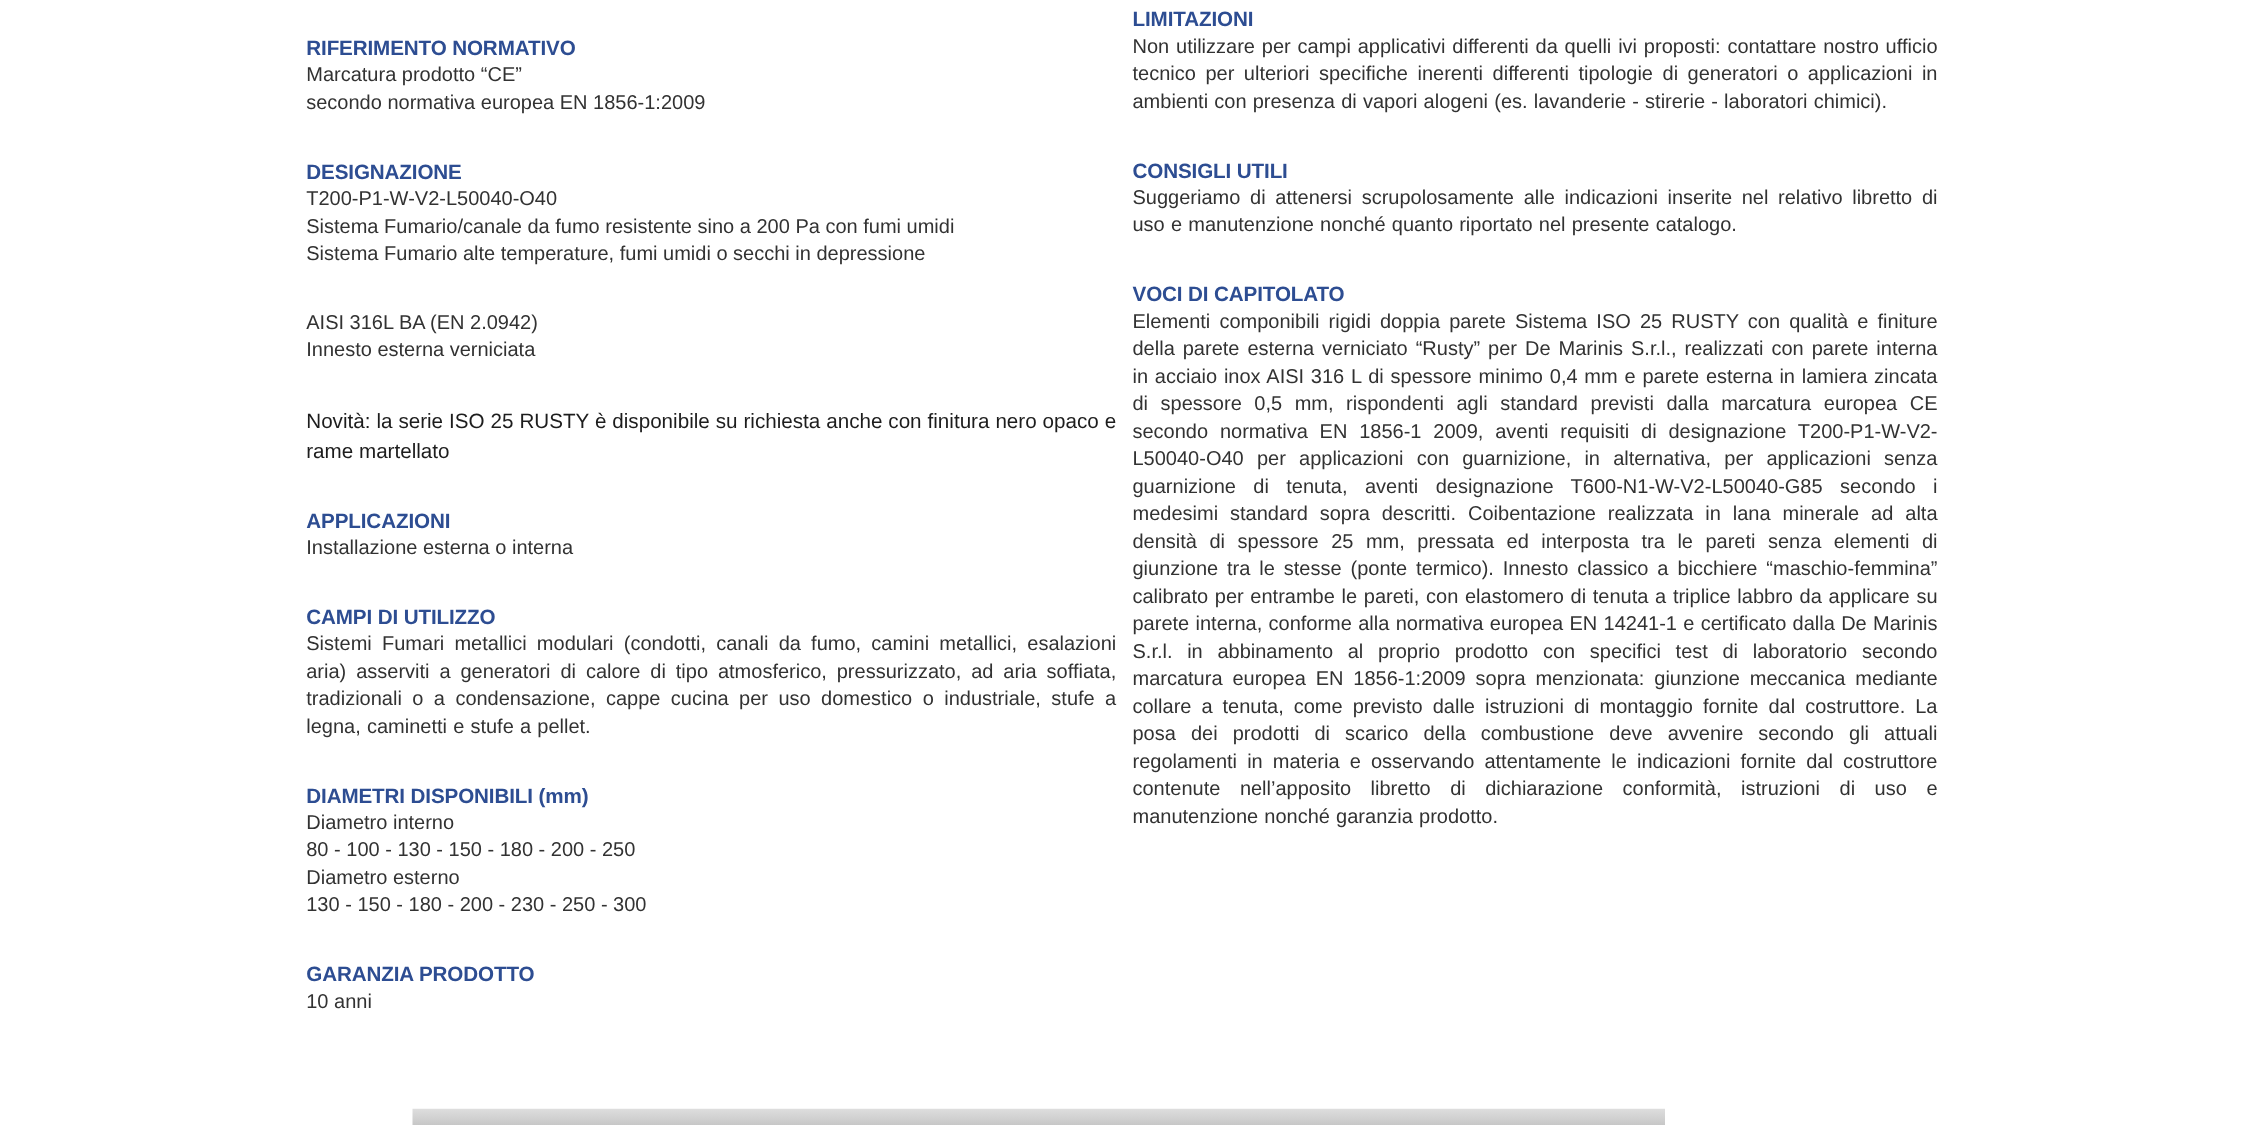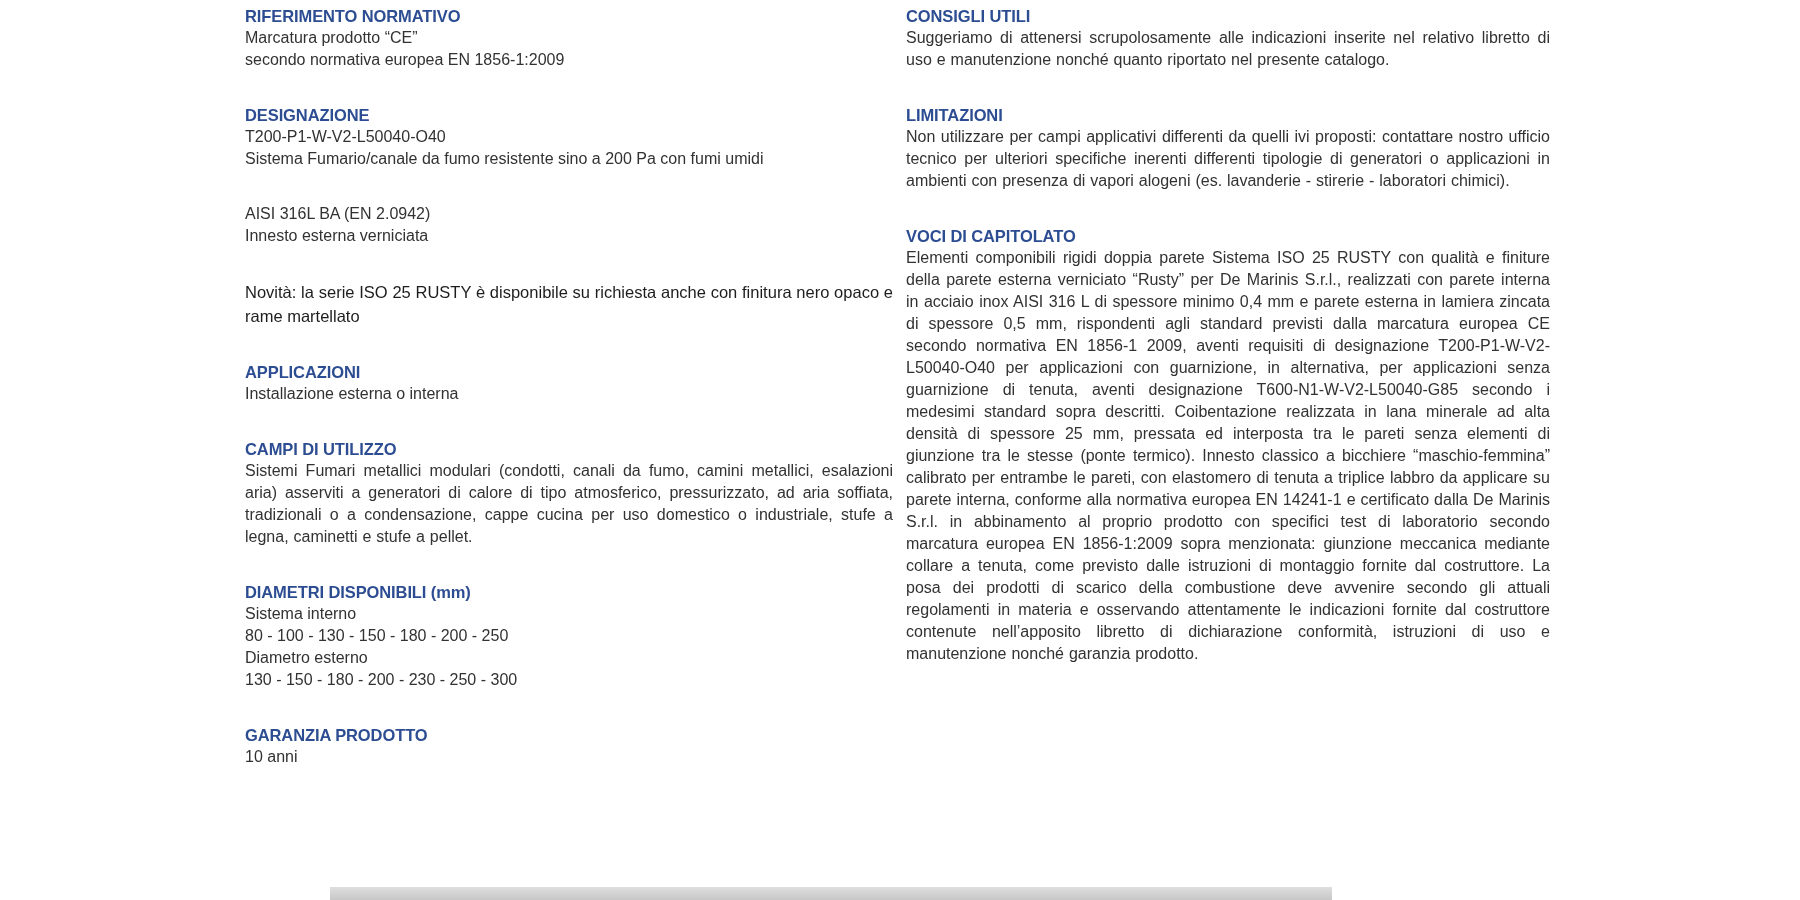--- a/index.html
+++ b/index.html
@@ -17,21 +17,21 @@
   }
   .page {
     position: absolute;
     inset: 0;
     background: #ffffff;
   }
   .col {
     position: absolute;
     top: 5px;
   }
-  .col-left  { left: 245px; width: 648px; }
+  .col-left  { left: 245px; width: 648px; margin-top: 23px; }
   .col-right { left: 906px; width: 644px; }
 
   .doc-section { margin: 0 0 33px 0; }
 
   .sec-heading {
     margin: 0;
     font-size: 16.5px;
     line-height: 22px;
     font-weight: bold;
     color: #2d4d92;
@@ -79,20 +79,21 @@
           <div class="ln">Marcatura prodotto “CE”</div>
           <div class="ln">secondo normativa europea EN 1856-1:2009</div>
         </div>
     </section>
 
     <section class="doc-section">
       <h3 class="sec-heading">DESIGNAZIONE</h3>
       <div class="sec-body">
           <div class="ln">T200-P1-W-V2-L50040-O40</div>
           <div class="ln">Sistema Fumario/canale da fumo resistente sino a 200 Pa con fumi umidi</div>
+          <div class="ln">Sistema Fumario alte temperature, fumi umidi o secchi in depressione</div>
         </div>
     </section>
 
     <section class="doc-section">
       <div class="sec-body">
           <div class="ln">AISI 316L BA (EN 2.0942)</div>
           <div class="ln">Innesto esterna verniciata</div>
         </div>
     </section>
 
@@ -106,46 +107,46 @@
     </section>
 
     <section class="doc-section">
       <h3 class="sec-heading">CAMPI DI UTILIZZO</h3>
       <p class="sec-paragraph">Sistemi Fumari metallici modulari (condotti, canali da fumo, camini metallici, esalazioni aria) asserviti a generatori di calore di tipo atmosferico, pressurizzato, ad aria soffiata, tradizionali o a condensazione, cappe cucina per uso domestico o industriale, stufe a legna, caminetti e stufe a pellet.</p>
     </section>
 
     <section class="doc-section">
       <h3 class="sec-heading">DIAMETRI DISPONIBILI (mm)</h3>
       <div class="sec-body">
-          <div class="ln">Sistema interno</div>
+          <div class="ln">Diametro interno</div>
           <div class="ln">80 - 100 - 130 - 150 - 180 - 200 - 250</div>
           <div class="ln">Diametro esterno</div>
           <div class="ln">130 - 150 - 180 - 200 - 230 - 250 - 300</div>
         </div>
     </section>
 
     <section class="doc-section">
       <h3 class="sec-heading">GARANZIA PRODOTTO</h3>
       <div class="sec-body">
           <div class="ln">10 anni</div>
         </div>
     </section>
 
   </div>
 
   <div class="col col-right">
 
     <section class="doc-section">
-      <h3 class="sec-heading">CONSIGLI UTILI</h3>
-      <p class="sec-paragraph">Suggeriamo di attenersi scrupolosamente alle indicazioni inserite nel relativo libretto di uso e manutenzione nonché quanto riportato nel presente catalogo.</p>
+      <h3 class="sec-heading">LIMITAZIONI</h3>
+      <p class="sec-paragraph">Non utilizzare per campi applicativi differenti da quelli ivi proposti: contattare nostro ufficio tecnico per ulteriori specifiche inerenti differenti tipologie di generatori o applicazioni in ambienti con presenza di vapori alogeni (es. lavanderie - stirerie - laboratori chimici).</p>
     </section>
 
     <section class="doc-section">
-      <h3 class="sec-heading">LIMITAZIONI</h3>
-      <p class="sec-paragraph">Non utilizzare per campi applicativi differenti da quelli ivi proposti: contattare nostro ufficio tecnico per ulteriori specifiche inerenti differenti tipologie di generatori o applicazioni in ambienti con presenza di vapori alogeni (es. lavanderie - stirerie - laboratori chimici).</p>
+      <h3 class="sec-heading">CONSIGLI UTILI</h3>
+      <p class="sec-paragraph">Suggeriamo di attenersi scrupolosamente alle indicazioni inserite nel relativo libretto di uso e manutenzione nonché quanto riportato nel presente catalogo.</p>
     </section>
 
     <section class="doc-section">
       <h3 class="sec-heading">VOCI DI CAPITOLATO</h3>
       <p class="sec-paragraph">Elementi componibili rigidi doppia parete Sistema ISO 25 RUSTY con qualità e finiture della parete esterna verniciato “Rusty” per De Marinis S.r.l., realizzati con parete interna in acciaio inox AISI 316 L di spessore minimo 0,4 mm e parete esterna in lamiera zincata di spessore 0,5 mm, rispondenti agli standard previsti dalla marcatura europea CE secondo normativa EN 1856-1 2009, aventi requisiti di designazione T200-P1-W-V2-L50040-O40 per applicazioni con guarnizione, in alternativa, per applicazioni senza guarnizione di tenuta, aventi designazione T600-N1-W-V2-L50040-G85 secondo i medesimi standard sopra descritti. Coibentazione realizzata in lana minerale ad alta densità di spessore 25 mm, pressata ed interposta tra le pareti senza elementi di giunzione tra le stesse (ponte termico). Innesto classico a bicchiere “maschio-femmina” calibrato per entrambe le pareti, con elastomero di tenuta a triplice labbro da applicare su parete interna, conforme alla normativa europea EN 14241-1 e certificato dalla De Marinis S.r.l. in abbinamento al proprio prodotto con specifici test di laboratorio secondo marcatura europea EN 1856-1:2009 sopra menzionata: giunzione meccanica mediante collare a tenuta, come previsto dalle istruzioni di montaggio fornite dal costruttore. La posa dei prodotti di scarico della combustione deve avvenire secondo gli attuali regolamenti in materia e osservando attentamente le indicazioni fornite dal costruttore contenute nell’apposito libretto di dichiarazione conformità, istruzioni di uso e manutenzione nonché garanzia prodotto.</p>
     </section>
 
   </div>
 
   <div class="page-edge-bar"></div>

